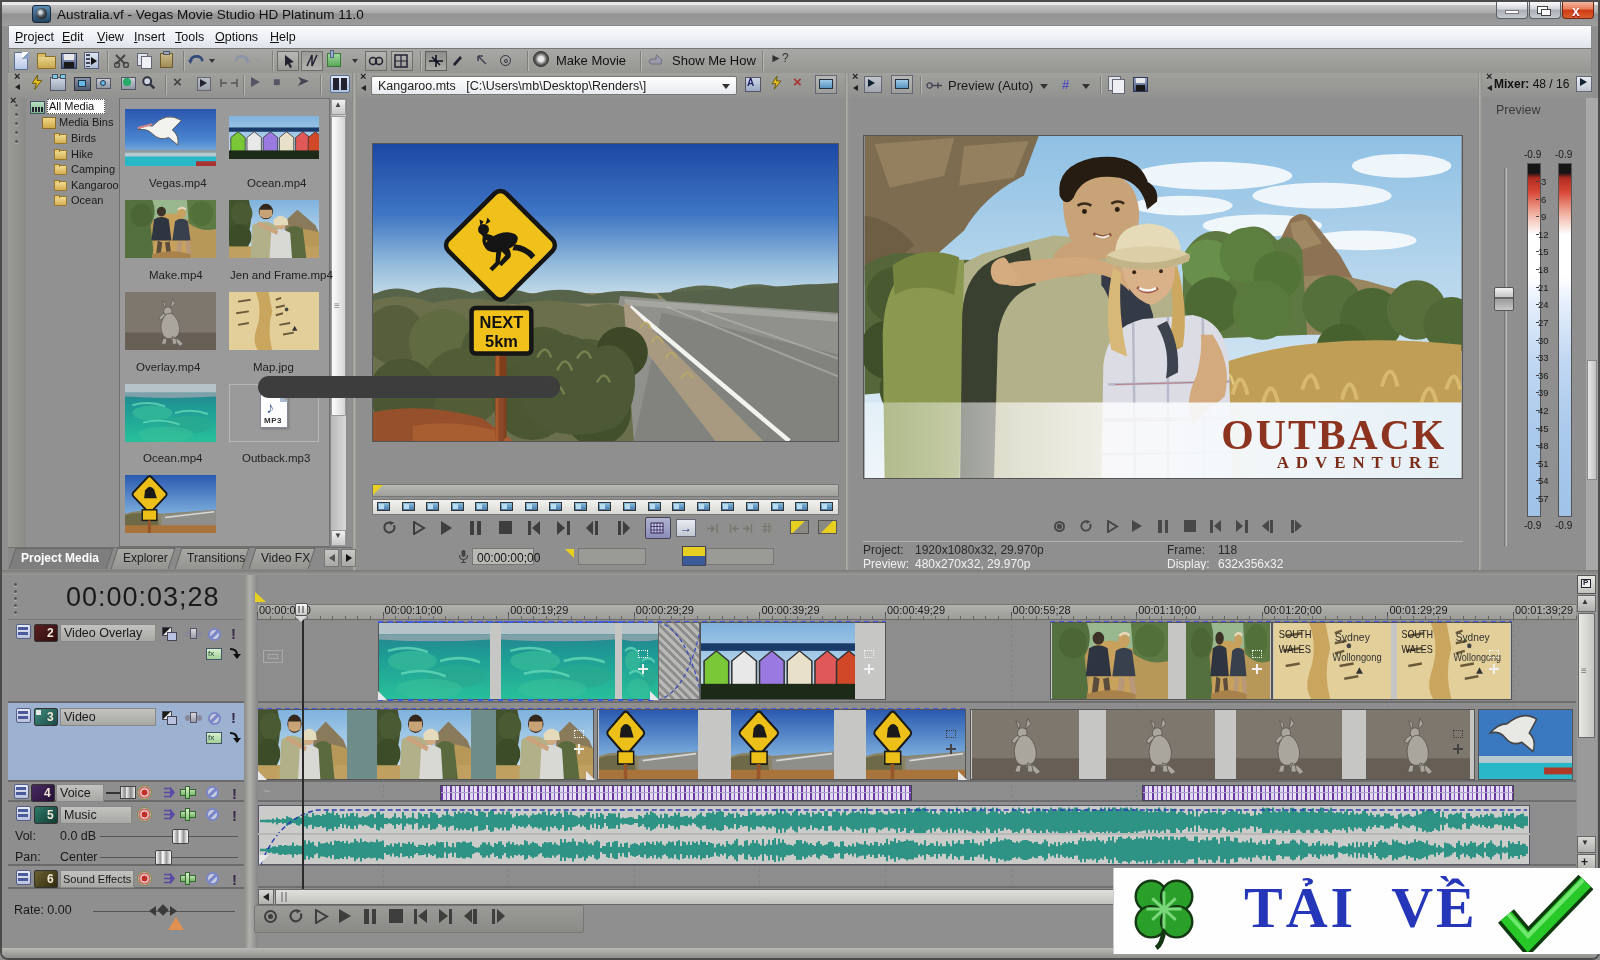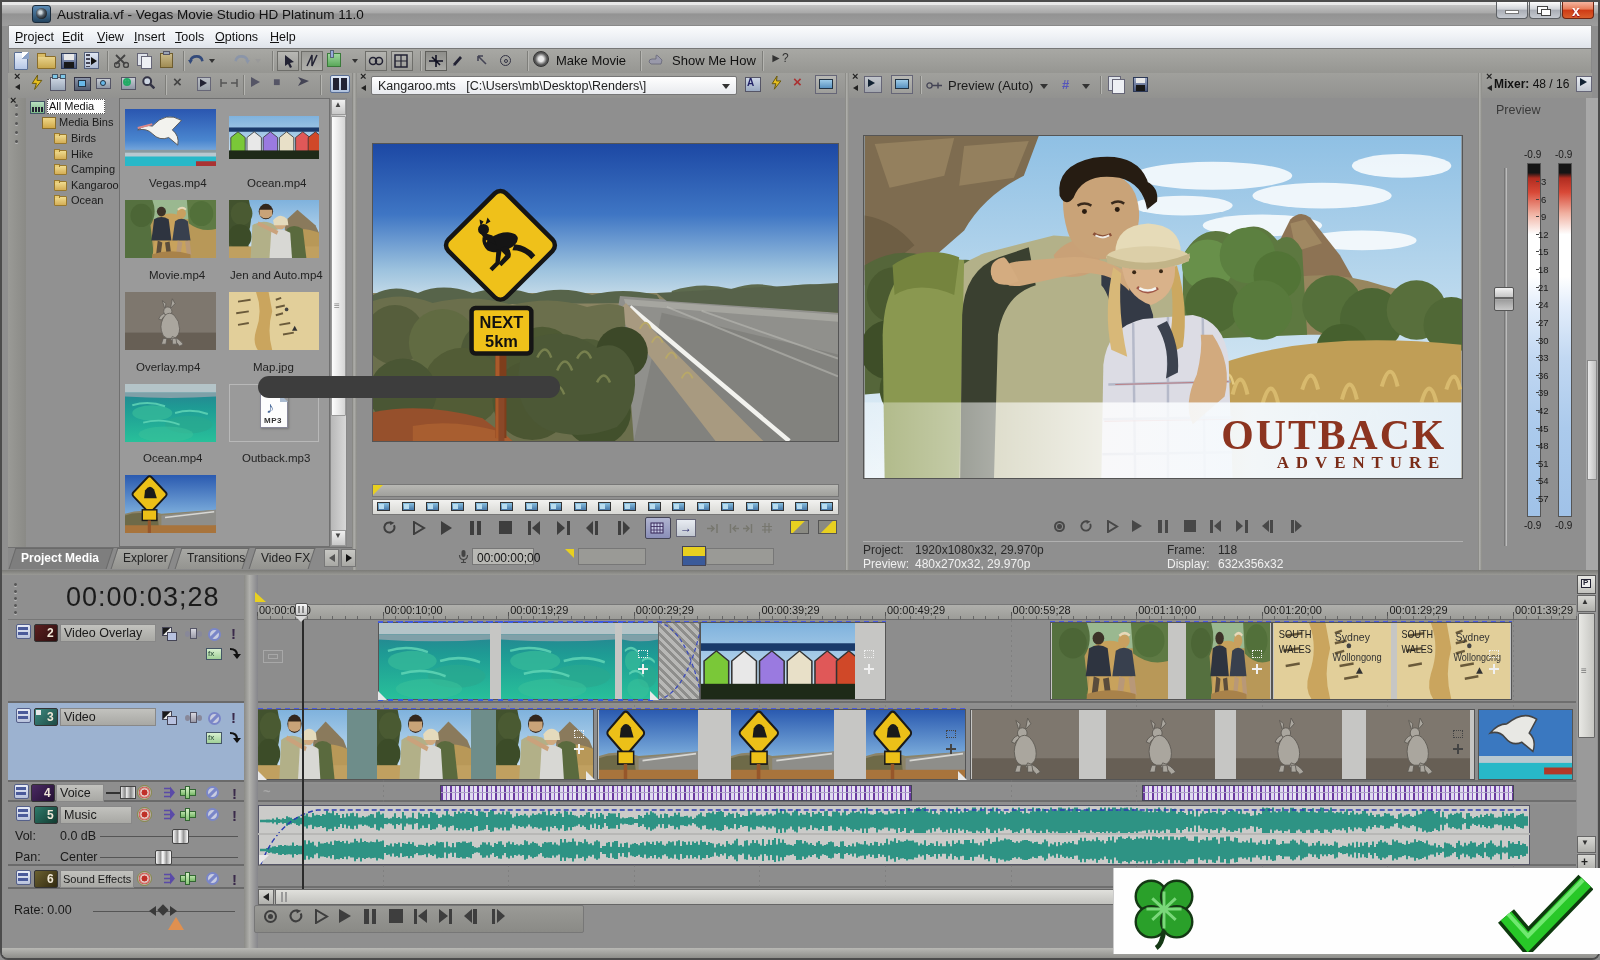--- a/index.html
+++ b/index.html
@@ -119,21 +119,21 @@
       <path d="M60 34 Q80 26 100 34 V60 H60 Z" fill="#b89858"></path>
       <rect y="48" width="100" height="12" fill="#c0a060"></rect>
       <path d="M64 30 Q72 24 82 30 L86 60 H60 Z" fill="#5a6a3e"></path>
       <circle cx="41" cy="12" r="8" fill="#33261c"></circle>
       <path d="M34 16 Q41 22 48 16 L48 10 H34 Z" fill="#c9a378"></path>
       <path d="M26 26 Q40 18 54 28 L56 60 H24 Z" fill="#b2b088"></path>
       <circle cx="57" cy="24" r="6.5" fill="#d0aa80"></circle>
       <path d="M49 21 Q57 12 65 20 L66 26 H50 Z" fill="#e4dabc"></path>
       <path d="M47 32 Q58 28 68 34 L70 60 H45 Z" fill="#d8d8d4"></path>
       <path d="M32 24 L54 34" stroke="#caa27c" stroke-width="4" fill="none"></path>
-    </svg><div class="a t" style="left:149px;top:269px;font-size:11.5px;color:#222;">Movie.mp4</div><div class="a t" style="left:230px;top:269px;font-size:11.5px;color:#222;">Jen and Auto.mp4</div><svg class="a" style="left:125px;top:292px;" width="91" height="58" viewBox="0 0 100 60" preserveAspectRatio="none">
+    </svg><div class="a t" style="left:149px;top:269px;font-size:11.5px;color:#222;">Make.mp4</div><div class="a t" style="left:230px;top:269px;font-size:11.5px;color:#222;">Jen and Frame.mp4</div><svg class="a" style="left:125px;top:292px;" width="91" height="58" viewBox="0 0 100 60" preserveAspectRatio="none">
       <rect width="100" height="60" fill="#7e776e"></rect>
       <rect y="42" width="100" height="18" fill="#675f55"></rect>
       <g fill="#aaa69e" stroke="#5e5a54" stroke-width="0.8">
         <path d="M44 18 l-3 -9 4 3 Z M50 17 l2 -10 3 5 Z"></path>
         <circle cx="47" cy="20" r="4.5"></circle>
         <path d="M43 22 q-5 2 -6 6 l3 1 q2 -4 5 -4 Z"></path>
         <path d="M44 24 q-6 8 -4 16 q1 6 6 8 l8 0 q6 -3 6 -10 q0 -8 -6 -14 q-5 -4 -10 0"></path>
         <path d="M52 46 q8 2 12 8 l-4 2 q-4 -6 -10 -6 Z"></path>
         <path d="M42 48 l-2 6 5 0 1 -6 Z M52 48 l0 6 5 0 -1 -6 Z"></path>
       </g>
@@ -583,16 +583,16 @@
       <g fill="#2aa02a" stroke="#143814" stroke-width="2.5">
         <circle cx="27" cy="25" r="16"></circle>
         <circle cx="53" cy="25" r="16"></circle>
         <circle cx="27" cy="51" r="16"></circle>
         <circle cx="53" cy="51" r="16"></circle>
         <path d="M40 60 Q38 74 32 78" stroke-width="5" fill="none"></path>
       </g>
       <g stroke="#7ad87a" stroke-width="3" fill="none">
         <path d="M40 20 V58 M22 38 H58 M28 27 L52 49 M52 27 L28 49"></path>
       </g>
-    </svg><svg class="a" style="left:1498px;top:874px" width="95" height="78" viewBox="0 0 95 78">
+    </svg><div class="a t" style="left:1244px;top:874px;font-family:'Liberation Serif',serif;font-size:58px;font-weight:bold;color:#2636b8;letter-spacing:3px;">TẢI&nbsp;&nbsp;VỀ</div><svg class="a" style="left:1498px;top:874px" width="95" height="78" viewBox="0 0 95 78">
       <path d="M8 42 L30 68 L88 8" stroke="#0e3a0e" stroke-width="21" fill="none"></path>
       <path d="M8 42 L30 68 L88 8" stroke="#28c828" stroke-width="14" fill="none"></path>
       <path d="M10 40 L30 62 L85 6" stroke="#70e870" stroke-width="4" fill="none"></path>
     </svg></div>
 </body></html>

